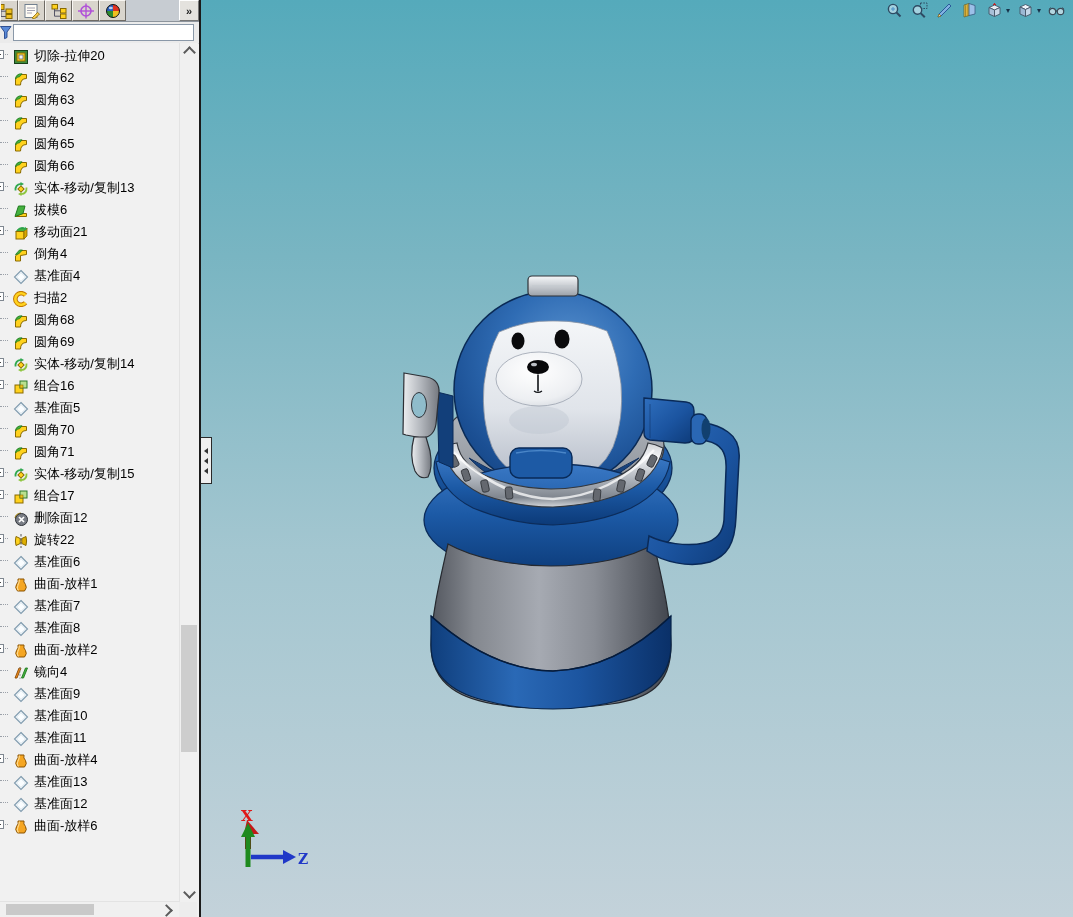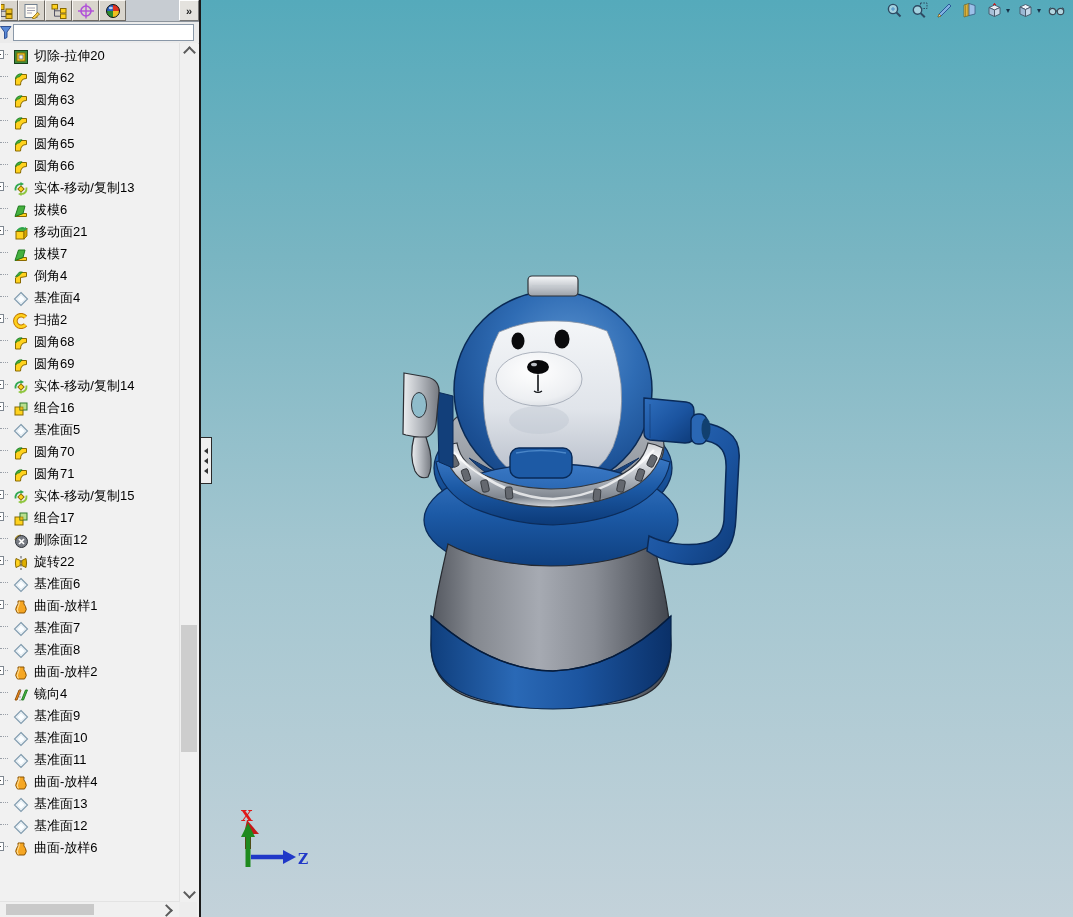--- a/index.html
+++ b/index.html
@@ -407,30 +407,20 @@
               <path d="M3 6.5 L6 3.5 L14 3.5 L11 6.5 Z" fill="#44b13f" stroke="#1f7a1f" stroke-width="0.8"></path>
               <rect x="3" y="6.5" width="8" height="7.5" fill="#ffd21e" stroke="#8a6a00"></rect>
               <path d="M11 6.5 L14 3.5 L14 11 L11 14 Z" fill="#d9a800" stroke="#8a6a00" stroke-width="0.8"></path>
               <path d="M4.5 5.5 Q8 0.8 12.5 4" fill="none" stroke="#2fa84f" stroke-width="1.4"></path>
               <path d="M12.8 1.8 L13.6 5 L10.6 4.6 Z" fill="#2fa84f"></path>
             </svg>
           </span>
     <span class="tlabel">移动面21</span>
   </div>
 
-  <div class="trow">
-
-    <span class="ticon">
-            <svg viewBox="0 0 16 16">
-              <path d="M2 13.5 L13.5 13.5 L13.5 10.5 L10 10.5 Z" fill="#ffd21e" stroke="#8a6a00"></path>
-              <path d="M2 13.5 L5.5 3 L12 3 L10 10.5 Z" fill="#44b13f" stroke="#1f7a1f"></path>
-            </svg>
-          </span>
-    <span class="tlabel">拔模7</span>
-  </div>
 
   <div class="trow">
 
     <span class="ticon">
             <svg viewBox="0 0 16 16">
               <path d="M2.5 14 L2.5 9 L8 3.5 L13.5 3.5 L13.5 7.5 L7.5 8.5 L7.5 14 Z" fill="#ffd21e" stroke="#8a6a00"></path>
               <path d="M2.5 7.5 L6.5 3 L9.5 3 L5.5 7 Z" fill="#44b13f" stroke="#1f7a1f" stroke-width="0.8"></path>
             </svg>
           </span>
     <span class="tlabel">倒角4</span>

